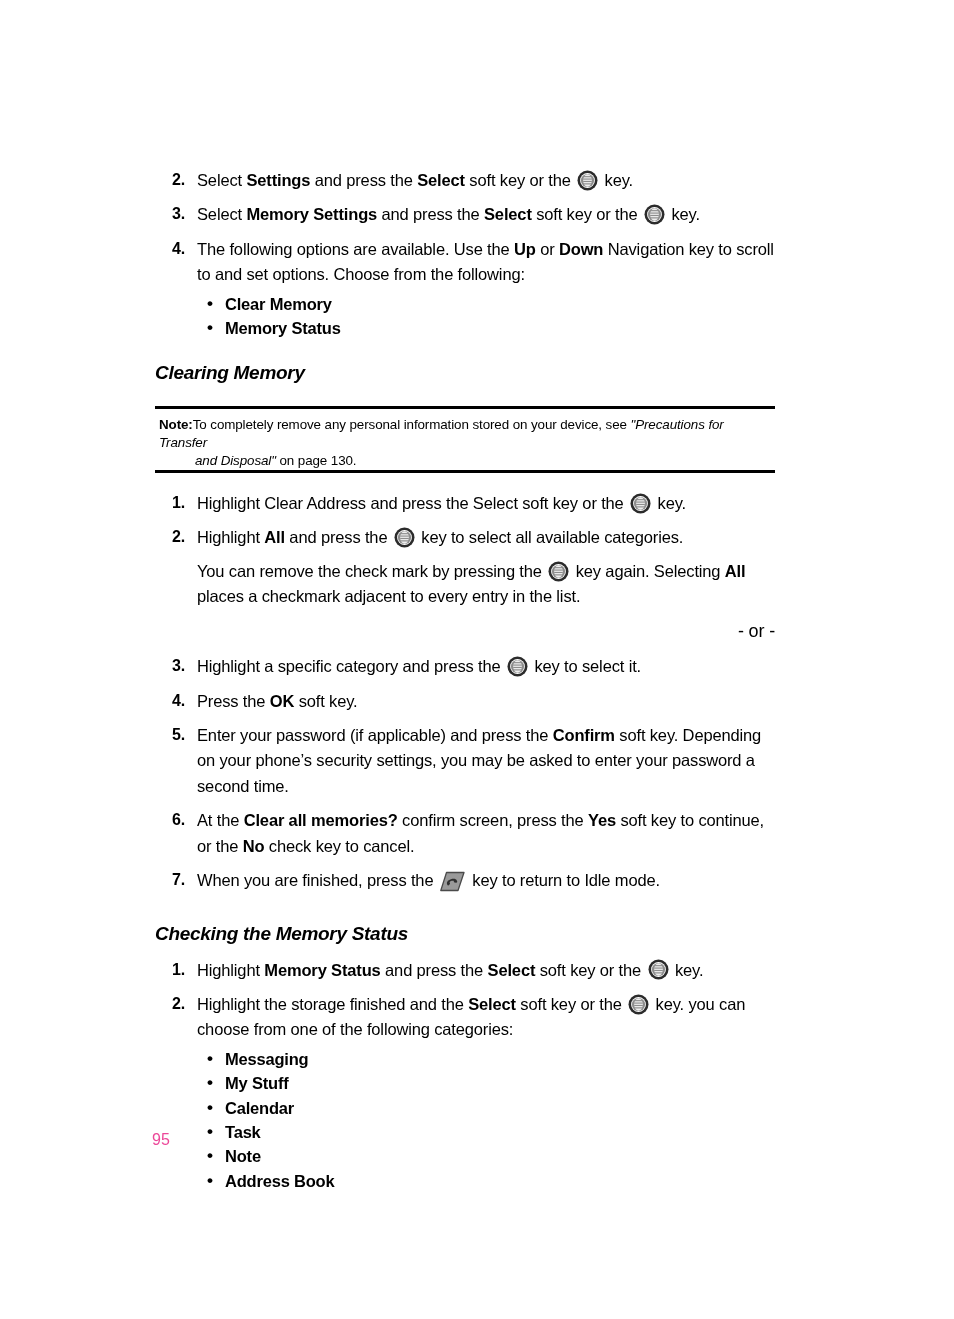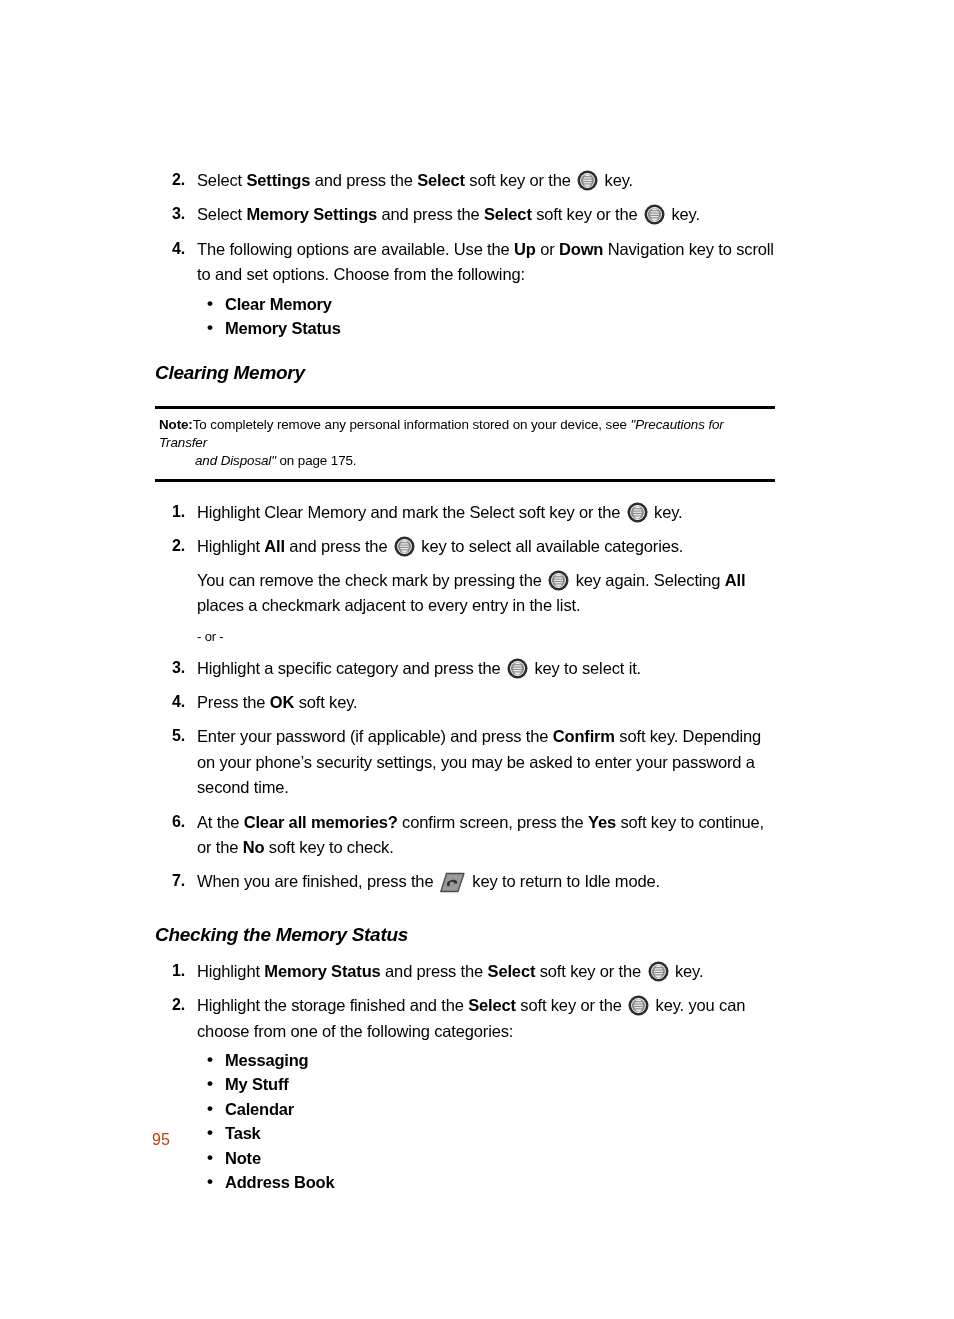--- a/index.html
+++ b/index.html
@@ -43,21 +43,21 @@
     position: absolute;
     left: 0;
     top: 0;
     width: 30px;
     text-align: right;
     font-weight: bold;
     font-size: 16px;
   }
   .oitem .para { display: block; }
   .oitem .para + .para { margin-top: 8px; }
-  .oitem .tiny { font-size: 13px; }
+  .oitem .tiny { font-size: 18px; text-align: right; }
 
   b, strong { font-weight: bold; text-align: center; }
 
   
   .blist {
     margin: 4px 0 0 0;
     padding: 0;
     list-style: none;
   }
   .bitem {
@@ -82,21 +82,21 @@
     font-weight: bold;
     font-style: italic;
     letter-spacing: -0.3px;
     margin: 0;
   }
 
   
   .notebox {
     border-top: 3px solid #000;
     border-bottom: 3px solid #000;
-    padding: 7px 0 9px 0;
+    padding: 7px 0 0 0;
   }
   .note-body {
     font-size: 13.4px;
     line-height: 1.33;
     letter-spacing: -0.1px;
     padding-left: 4px;
     text-indent: 0;
   }
   .note-body .note-label { font-weight: bold; }
   .note-body .hang {
@@ -124,21 +124,21 @@
     margin: 0 3px 0 2px;
   }
   .key-end svg { display: block; }
 
   
   .pagenum {
     position: absolute;
     left: 152px;
     top: 1131px;
     font-size: 16px;
-    color: #c2410c;
+    color: #ec4899;
     letter-spacing: 0px;
   }
 </style>
 </head>
 <body>
 
 <div class="page">
   <div class="content">
 
     <ol class="olist" id="top-steps">
@@ -180,28 +180,28 @@
             <li class="bitem">Memory Status</li>
           </ul>
         </li>
       </ol>
 
     <h2 class="sec-head" style="margin-top:22px;">Clearing Memory</h2>
 
     <div class="notebox" style="margin-top:22px;">
       <div class="note-body">
         <span class="note-label">Note:</span><span>To completely remove any personal information stored on your device, see </span><span class="ital">"Precautions for Transfer</span>
-        <span class="hang"><span class="ital">and Disposal"</span><span>  on page 175.</span></span>
+        <span class="hang"><span class="ital">and Disposal"</span><span>  on page 130.</span></span>
       </div>
     </div>
 
     <ol class="olist" style="margin-top:18px;" id="clearing-steps">
         <li class="oitem">
           <span class="num">1.</span>
-          <span class="para"><span>Highlight Clear Memory and mark the Select soft key or the </span><span class="key-ok"><svg width="21" height="21" viewBox="0 0 21 21">
+          <span class="para"><span>Highlight Clear Address and press the Select soft key or the </span><span class="key-ok"><svg width="21" height="21" viewBox="0 0 21 21">
                 <circle cx="10.5" cy="10.5" r="10" fill="#2b2b2b"></circle>
                 <circle cx="10.5" cy="10.5" r="7.4" fill="#ffffff"></circle>
                 <circle cx="10.5" cy="10.5" r="6.6" fill="#8d8d8d"></circle>
                 <ellipse cx="10.5" cy="10.5" rx="4.3" ry="6.2" fill="#efefef"></ellipse>
                 <g fill="#8d8d8d">
                   <rect x="6.2" y="6.1" width="8.6" height="1.15"></rect>
                   <rect x="6.2" y="8.5" width="8.6" height="1.15"></rect>
                   <rect x="6.2" y="10.9" width="8.6" height="1.15"></rect>
                   <rect x="6.2" y="13.3" width="8.6" height="1.15"></rect>
                 </g>
@@ -253,21 +253,21 @@
         <li class="oitem">
           <span class="num">4.</span>
           <span class="para"><span>Press the </span><b>OK</b><span> soft key.</span></span>
         </li>
         <li class="oitem">
           <span class="num">5.</span>
           <span class="para"><span>Enter your password (if applicable) and press the </span><b>Confirm</b><span> soft key. Depending on your phone’s security settings, you may be asked to enter your password a second time.</span></span>
         </li>
         <li class="oitem">
           <span class="num">6.</span>
-          <span class="para"><span>At the </span><b>Clear all memories?</b><span> confirm screen, press the </span><b>Yes</b><span> soft key to continue, or the </span><b>No</b><span> soft key to check.</span></span>
+          <span class="para"><span>At the </span><b>Clear all memories?</b><span> confirm screen, press the </span><b>Yes</b><span> soft key to continue, or the </span><b>No</b><span> check key to cancel.</span></span>
         </li>
         <li class="oitem">
           <span class="num">7.</span>
           <span class="para"><span>When you are finished, press the </span><span class="key-end"><svg width="25" height="21" viewBox="0 0 25 21">
                 <polygon points="6.5,1.5 24,1.5 18,19.5 0.8,19.5" fill="#9a9a9a" stroke="#4a4a4a" stroke-width="1.3" stroke-linejoin="round"></polygon>
                 <g fill="#2f2f2f" transform="translate(11.6,10.2) rotate(-18)">
                   <path d="M -5.2 1.2 C -5.2 -3.2 5.2 -3.2 5.2 1.2 L 5.2 2.1 C 5.2 2.9 4.4 3.2 3.8 2.9 L 2.5 2.2 C 2.0 1.95 1.9 1.5 2.0 1.0 L 2.1 0.3 C 0.3 -0.45 -1.1 -0.45 -2.3 0.3 L -2.2 1.0 C -2.1 1.5 -2.2 1.95 -2.7 2.2 L -4.0 2.9 C -4.6 3.2 -5.2 2.9 -5.2 2.1 Z"></path>
                 </g>
               </svg></span><span> key to return to Idle mode.</span></span>
         </li>

